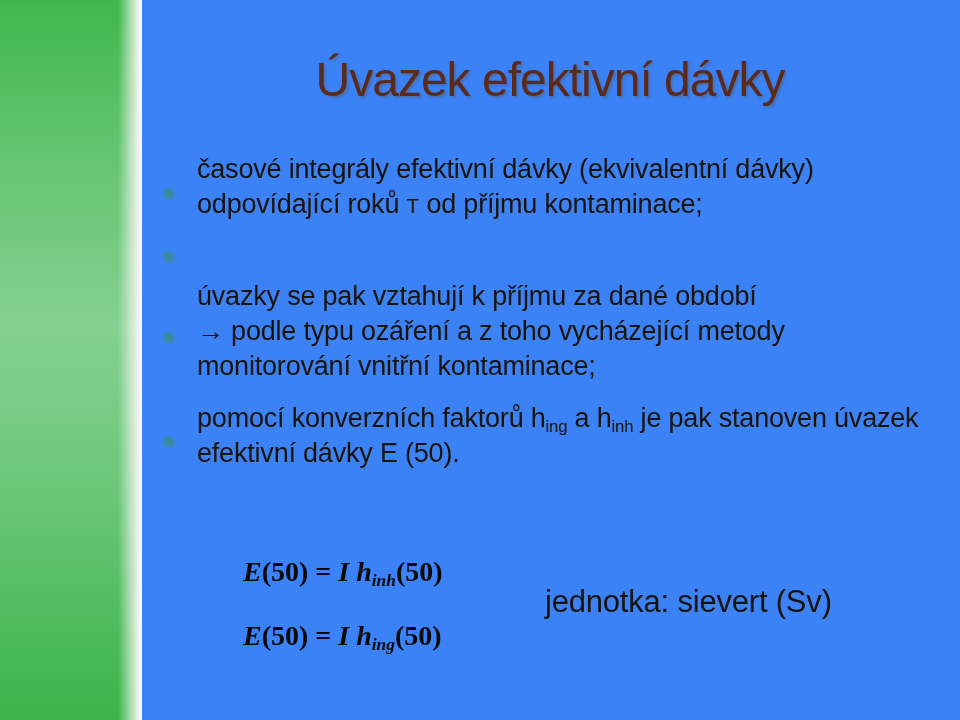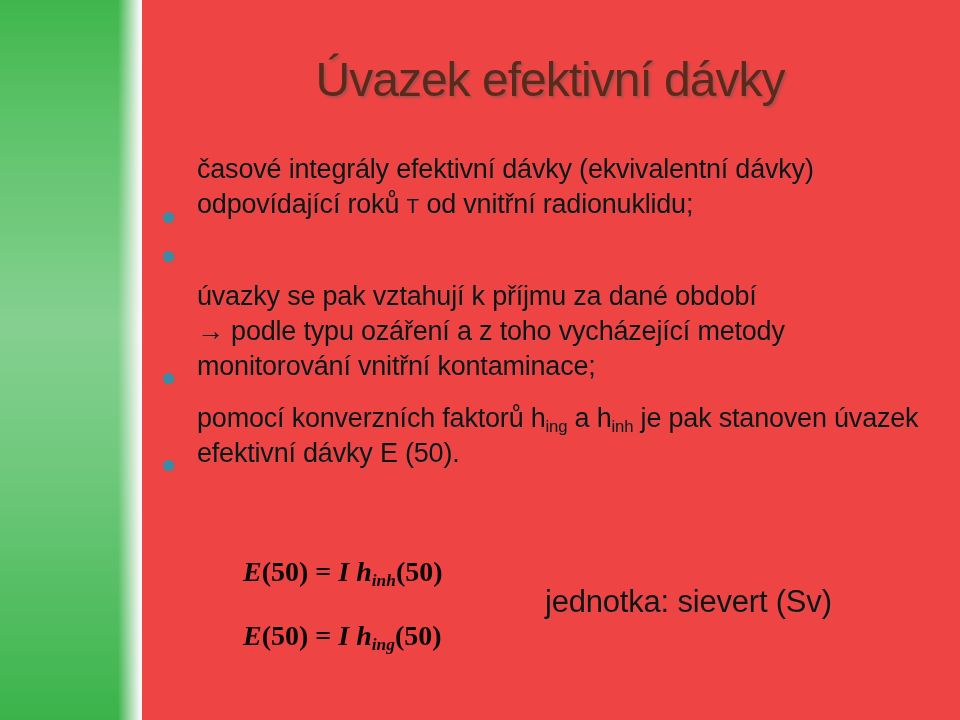--- a/index.html
+++ b/index.html
@@ -4,21 +4,21 @@
 <style>
   html, body {
     margin: 0;
     padding: 0;
     background: #e9e9e9;
   }
   .slide {
     position: relative;
     width: 960px;
     height: 720px;
-    background: #ef4444;
+    background: #3b82f6;
     overflow: hidden;
     font-family: "Liberation Sans", sans-serif;
     color: #141414;
   }
   
   .green-bar {
     position: absolute;
     left: 0; top: 0;
     width: 142px;
     height: 720px;
@@ -55,21 +55,21 @@
     position: absolute;
     left: 163px;
     top: 152px;
     right: 10px;
     margin: 0;
     padding: 0;
     list-style: none;
   }
   .bullet-item {
     display: flex;
-    align-items: flex-end;
+    align-items: center;
     margin-bottom: 17px;
     font-size: 27px;
     line-height: 35px;
     letter-spacing: -0.2px;
     text-shadow: 1px 1px 1px rgba(130,130,130,0.25);
   }
   .bullet-dot {
     flex: 0 0 auto;
     width: 11px;
     height: 11px;
@@ -130,21 +130,21 @@
 <div class="slide">
   <div class="green-bar"></div>
 
   <h1 class="title">Úvazek efektivní dávky</h1>
 
   <ul class="bullets" id="bullet-list">
       <li class="bullet-item">
         <span class="bullet-dot"></span>
         <div>
           <div><span>časové integrály efektivní dávky (ekvivalentní dávky)</span></div>
-          <div><span>odpovídající roků </span><span class="tau">T</span><span> od vnitřní radionuklidu;</span></div>
+          <div><span>odpovídající roků </span><span class="tau">T</span><span> od příjmu kontaminace;</span></div>
         </div>
       </li>
       <li class="bullet-item">
         <span class="bullet-dot"></span>
         <div>
         </div>
       </li>
       <li class="bullet-item">
         <span class="bullet-dot"></span>
         <div>

